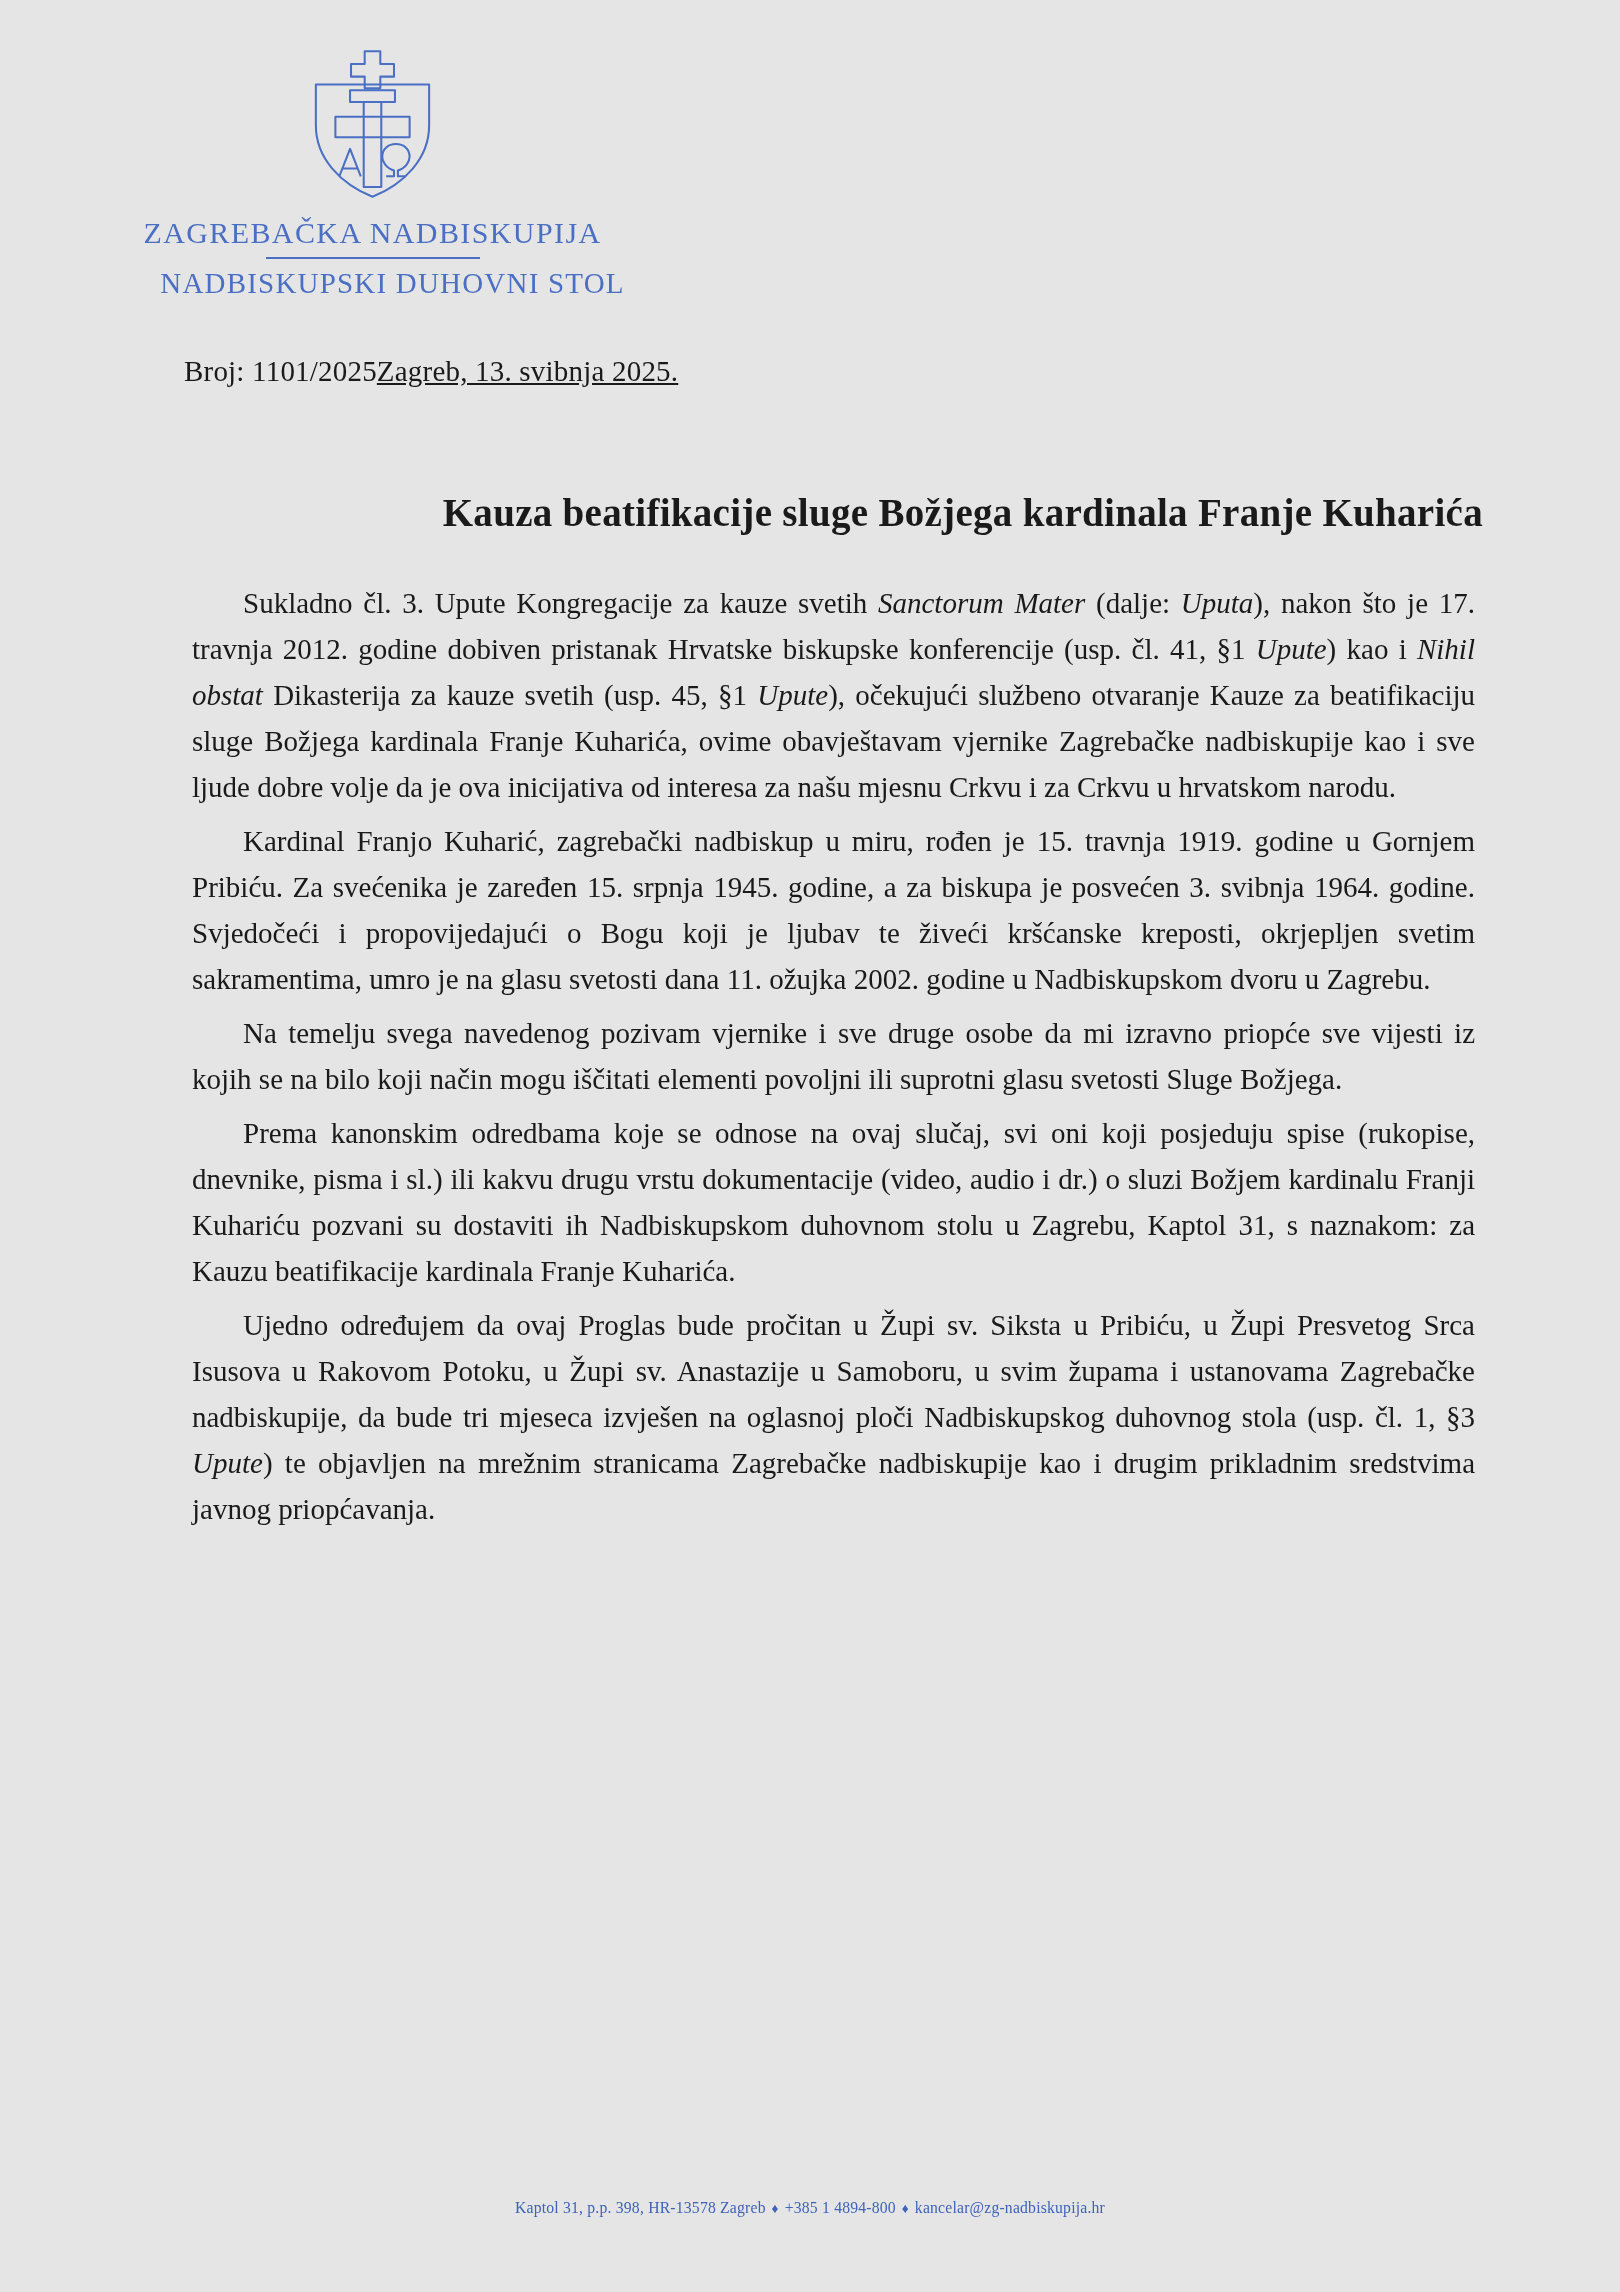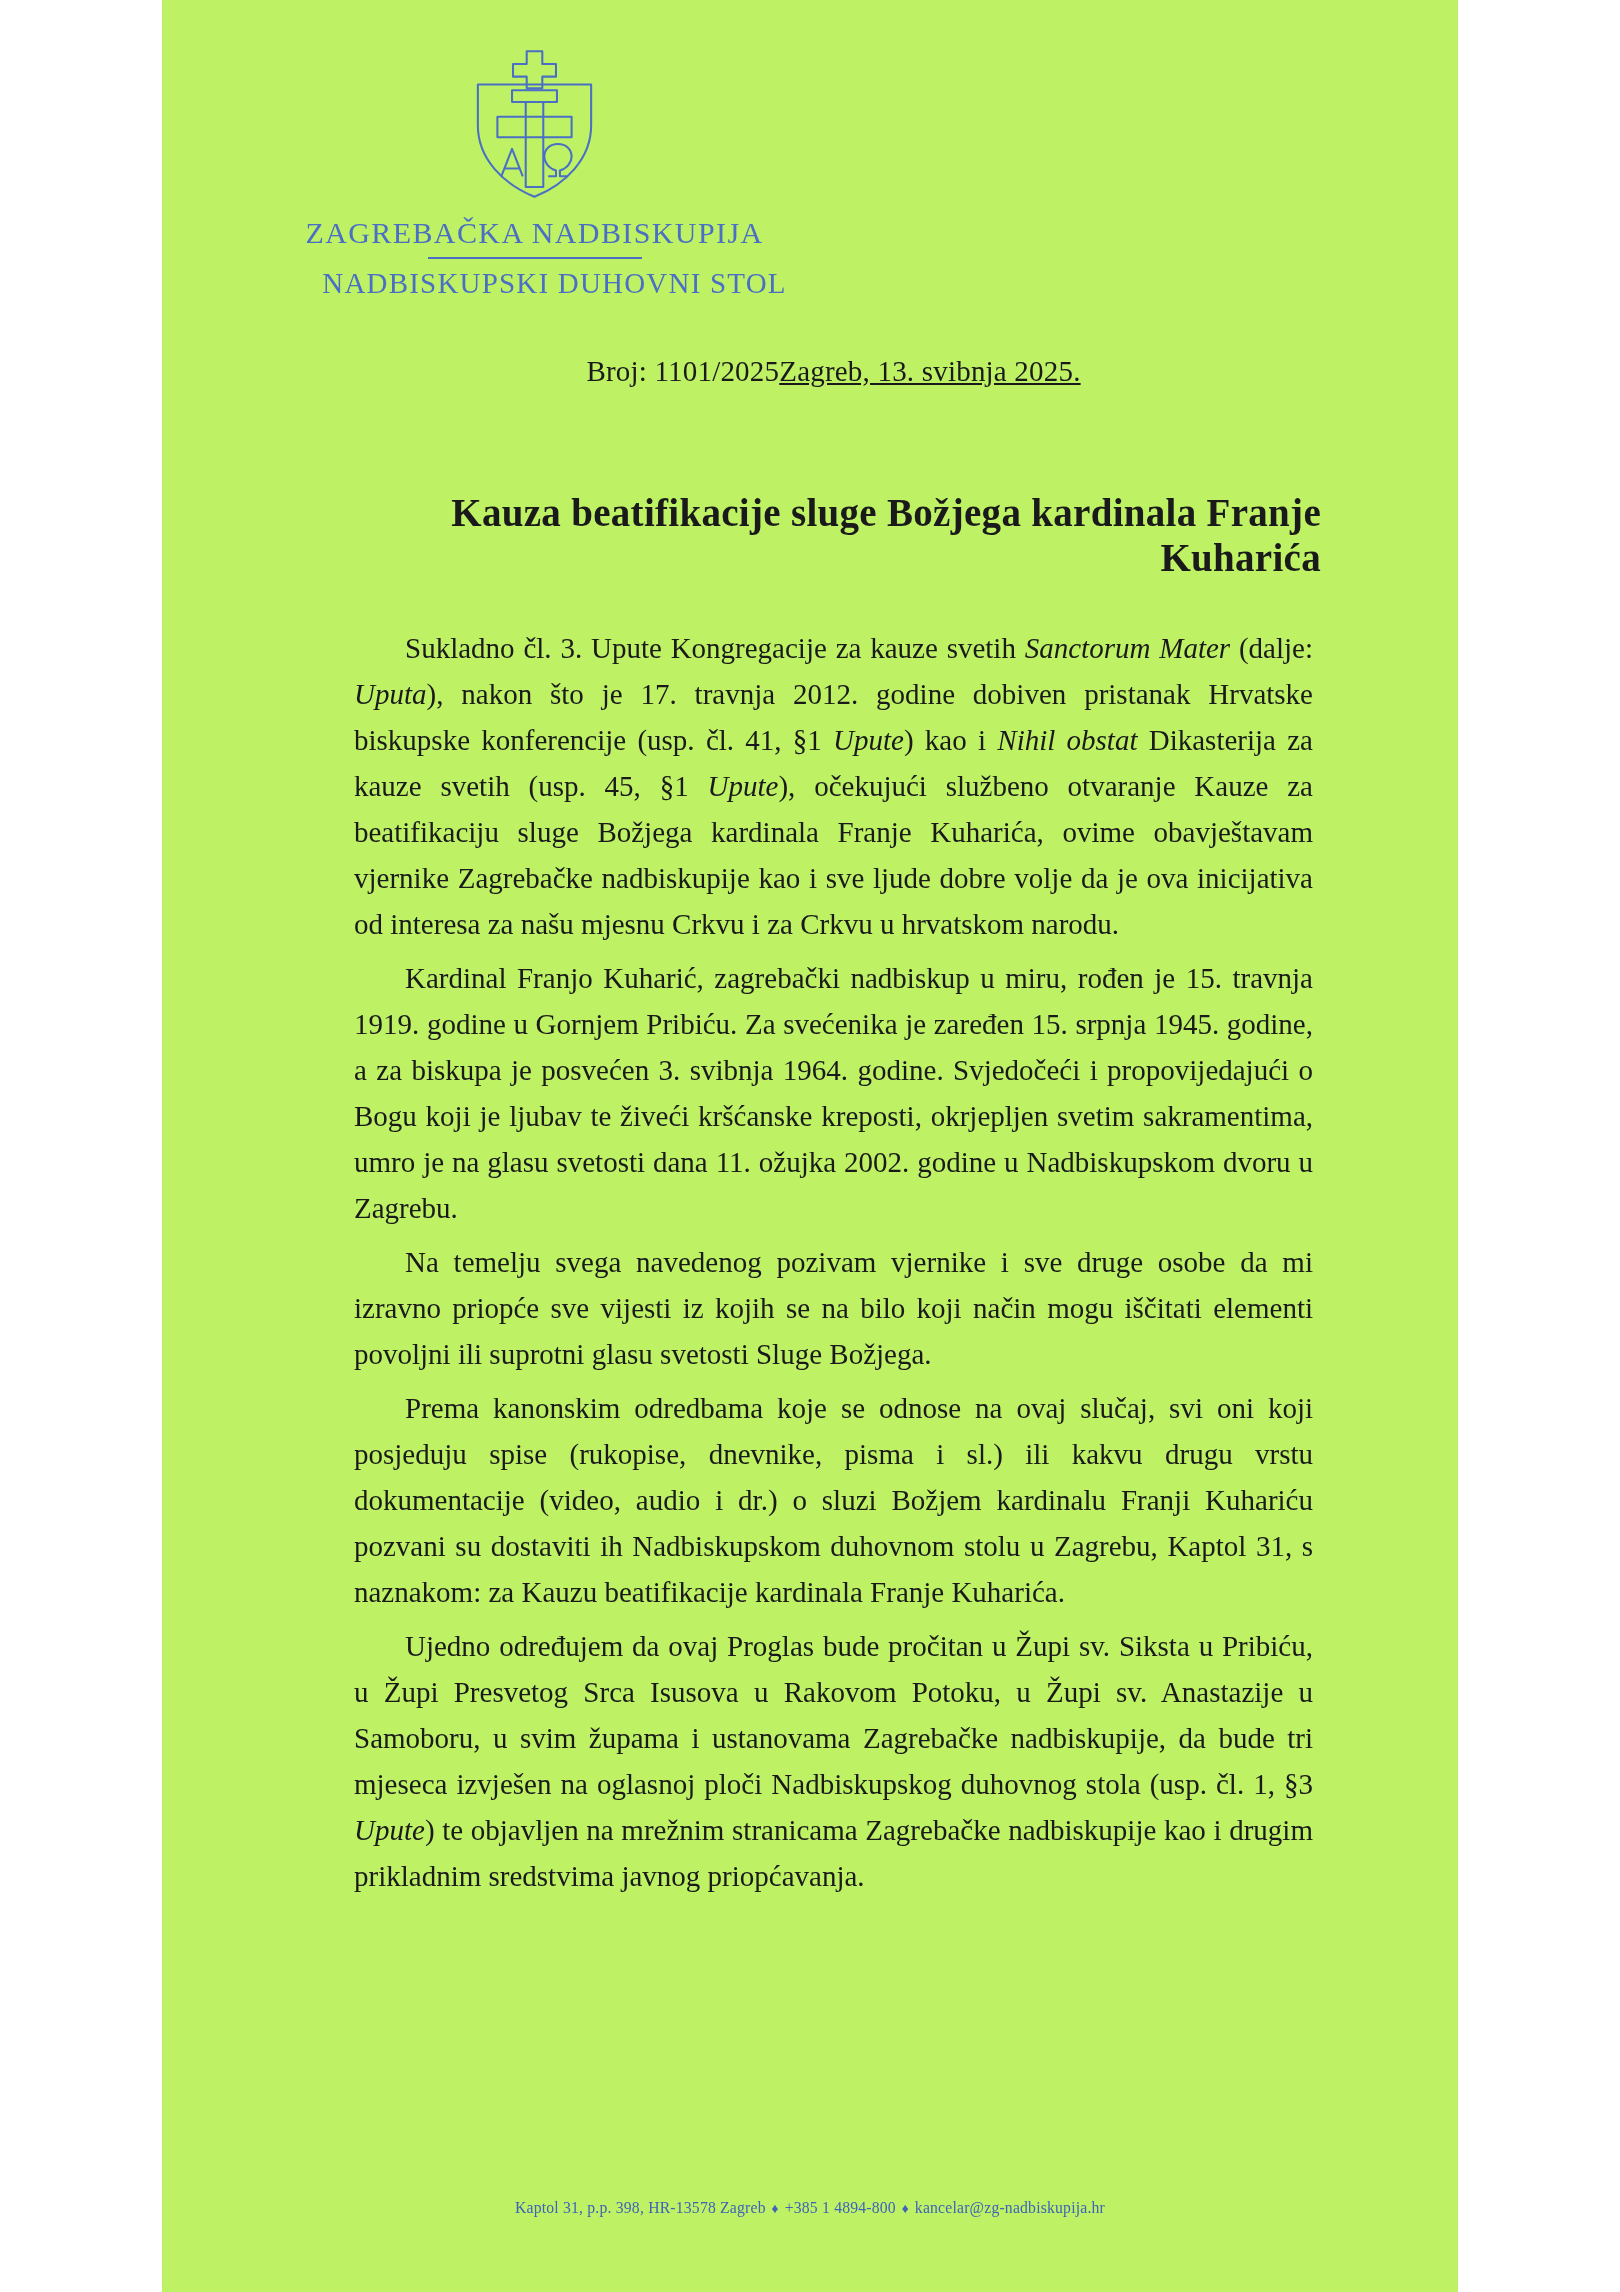--- a/index.html
+++ b/index.html
@@ -6,24 +6,24 @@
     margin: 0;
     padding: 0;
     background: #ffffff;
   }
   body {
     font-family: "Liberation Serif", "DejaVu Serif", serif;
     color: #1a1a1a;
   }
   .page {
     position: relative;
-    width: 1296px;
+    width: 1620px;
     height: 2293px;
     margin: 0 auto;
-    background: #bef264;
+    background: #e5e5e5;
     box-sizing: border-box;
     overflow: hidden;
   }
 
   
   .letterhead {
     position: absolute;
     left: 0;
     top: 47px;
     width: 745px;
@@ -57,21 +57,21 @@
     padding-left: 40px;
   }
 
   
   .refrow {
     position: absolute;
     left: 184px;
     right: 137px;
     top: 355px;
     display: flex;
-    justify-content: center;
+    justify-content: flex-start;
     align-items: baseline;
     font-size: 29px;
   }
   .refrow .ref-no { letter-spacing: 0.2px; }
   .refrow .ref-date { letter-spacing: 0.2px; text-decoration: underline; }
 
   
   .doc-body {
     position: absolute;
     left: 184px;

